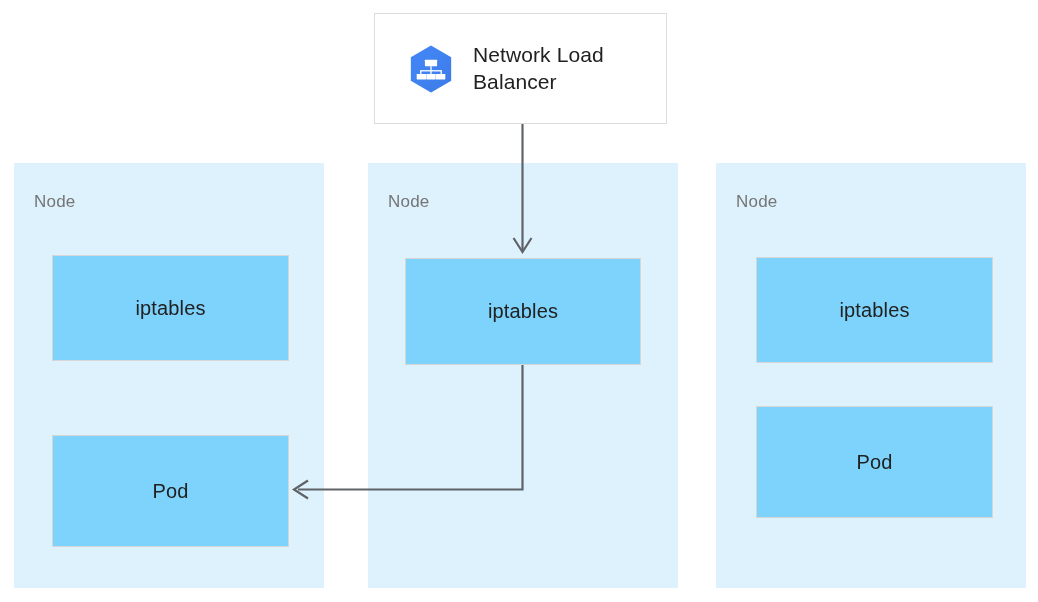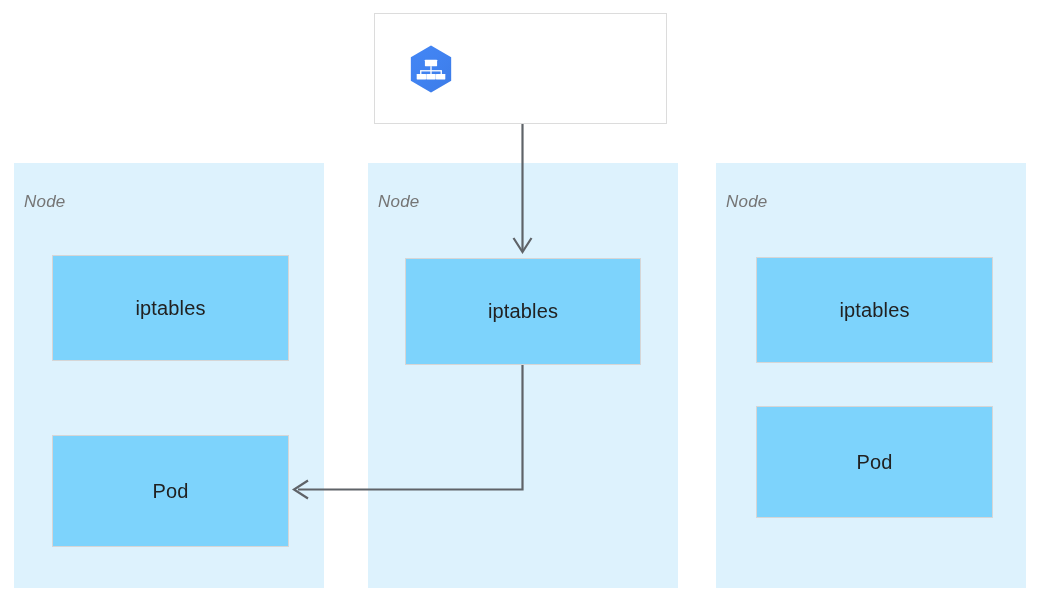--- a/index.html
+++ b/index.html
@@ -55,26 +55,25 @@
     width: 310px;
     height: 425px;
     background: #ddf2fd;
   }
   .node-panel.n0 { left: 14px; }
   .node-panel.n1 { left: 368px; }
   .node-panel.n2 { left: 716px; }
 
   .node-title {
     position: absolute;
-    left: 10px;
+    left: 20px;
     top: 29px;
     font-size: 17px;
     color: #757575;
     letter-spacing: 0.2px;
-    font-style: italic;
   }
 
   
   .box {
     position: absolute;
     background: #7dd3fc;
     border: 1px solid #d6d6d6;
     box-sizing: border-box;
     display: flex;
     align-items: center;
@@ -123,20 +122,22 @@
         <rect x="31.2" y="28.5" width="1.6" height="5.6"></rect>
         <rect x="18.6" y="33.4" width="26.8" height="1.6"></rect>
         <rect x="18.6" y="34.2" width="1.6" height="4.2"></rect>
         <rect x="31.2" y="34.2" width="1.6" height="4.2"></rect>
         <rect x="43.8" y="34.2" width="1.6" height="4.2"></rect>
         <rect x="14.4" y="38.2" width="11.6" height="6.6" rx="0.6"></rect>
         <rect x="26.2" y="38.2" width="11.6" height="6.6" rx="0.6"></rect>
         <rect x="38.0" y="38.2" width="11.6" height="6.6" rx="0.6"></rect>
       </g>
     </svg>
+    <div class="nlb-label">Network Load
+Balancer</div>
   </div>
 
   <div class="node-panel n0">
     <div class="node-title">Node</div>
   </div>
 
   <div class="node-panel n1">
     <div class="node-title">Node</div>
   </div>
 

